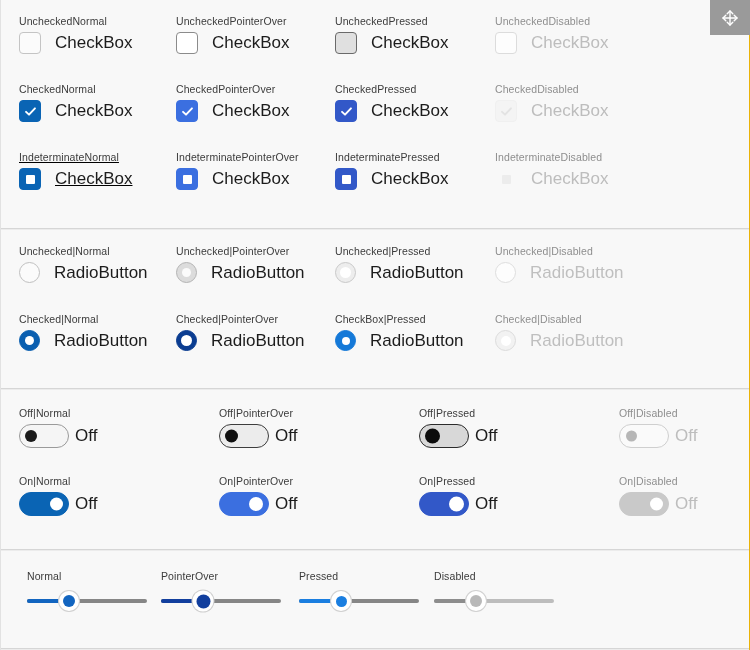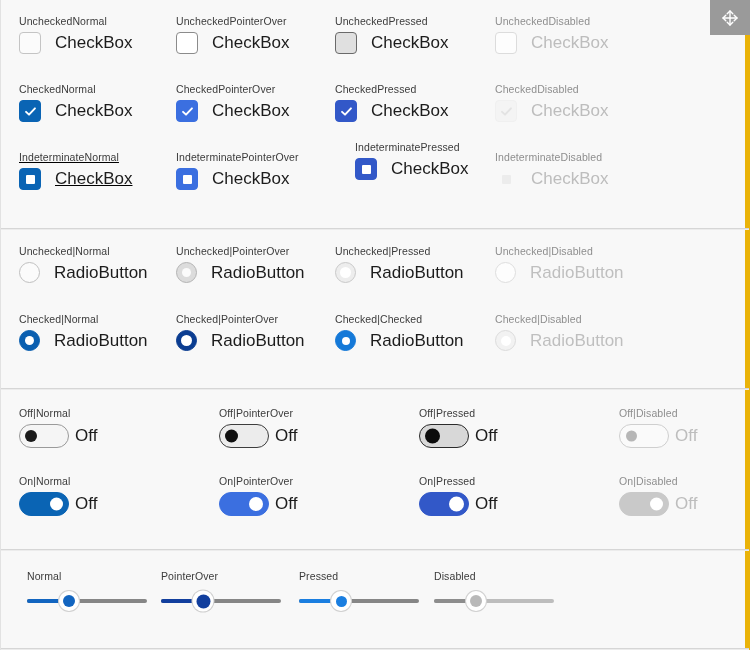--- a/index.html
+++ b/index.html
@@ -8,21 +8,21 @@
     width:750px;height:650px;overflow:hidden;
     background:#ffffff;
     font-family:"Liberation Sans","DejaVu Sans",sans-serif;
     -webkit-font-smoothing:antialiased;
   }
   .page{
     position:relative;width:750px;height:650px;
     background:#f8f8f8;
     box-sizing:border-box;
     border-left:1px solid #e2e2e2;
-    border-right:5px solid #eab308;
+    border-right:1px solid #eab308;
   }
 
   
   .drag-handle{
     position:absolute;top:0;left:709px;width:40px;height:35px;
     background:#9a9a9a;
     display:flex;align-items:center;justify-content:center;
     z-index:50;
   }
   .drag-handle svg{display:block;}
@@ -264,21 +264,21 @@
         </div>
         <div class="cell" style="left: 175px; top: 151px;">
           <div class="state-label">IndeterminatePointerOver</div>
           <div class="ctl-row">
             <div class="cb checked-pointerover indet">
               <span class="ind"></span>
             </div>
             <span class="cb-label">CheckBox</span>
           </div>
         </div>
-        <div class="cell" style="left: 334px; top: 141px; margin-left: 20px;">
+        <div class="cell" style="left: 334px; top: 151px;">
           <div class="state-label">IndeterminatePressed</div>
           <div class="ctl-row">
             <div class="cb checked-pressed indet">
               <span class="ind"></span>
             </div>
             <span class="cb-label">CheckBox</span>
           </div>
         </div>
         <div class="cell" style="left: 494px; top: 151px;">
           <div class="state-label dim">IndeterminateDisabled</div>
@@ -343,21 +343,21 @@
         <div class="cell" style="left: 175px; top: 84px;">
           <div class="state-label">Checked|PointerOver</div>
           <div class="ctl-row">
             <div class="rb checked-pointerover">
               <span class="dot"></span>
             </div>
             <span class="rb-label">RadioButton</span>
           </div>
         </div>
         <div class="cell" style="left: 334px; top: 84px;">
-          <div class="state-label">Checked|Checked</div>
+          <div class="state-label">CheckBox|Pressed</div>
           <div class="ctl-row">
             <div class="rb checked-pressed">
               <span class="dot"></span>
             </div>
             <span class="rb-label">RadioButton</span>
           </div>
         </div>
         <div class="cell" style="left: 494px; top: 84px;">
           <div class="state-label dim">Checked|Disabled</div>
           <div class="ctl-row">

